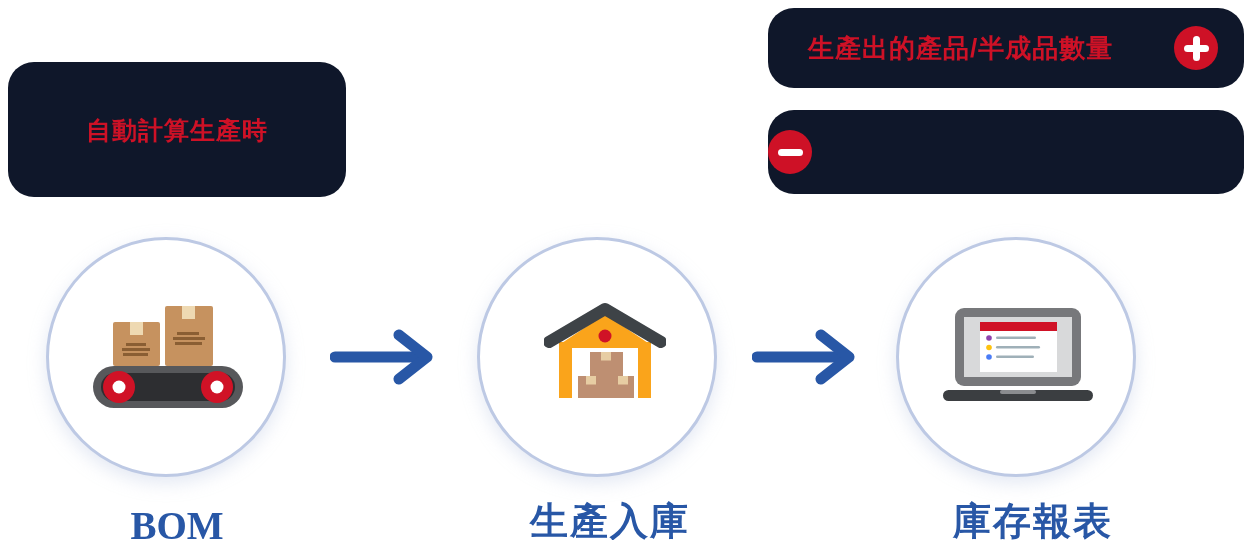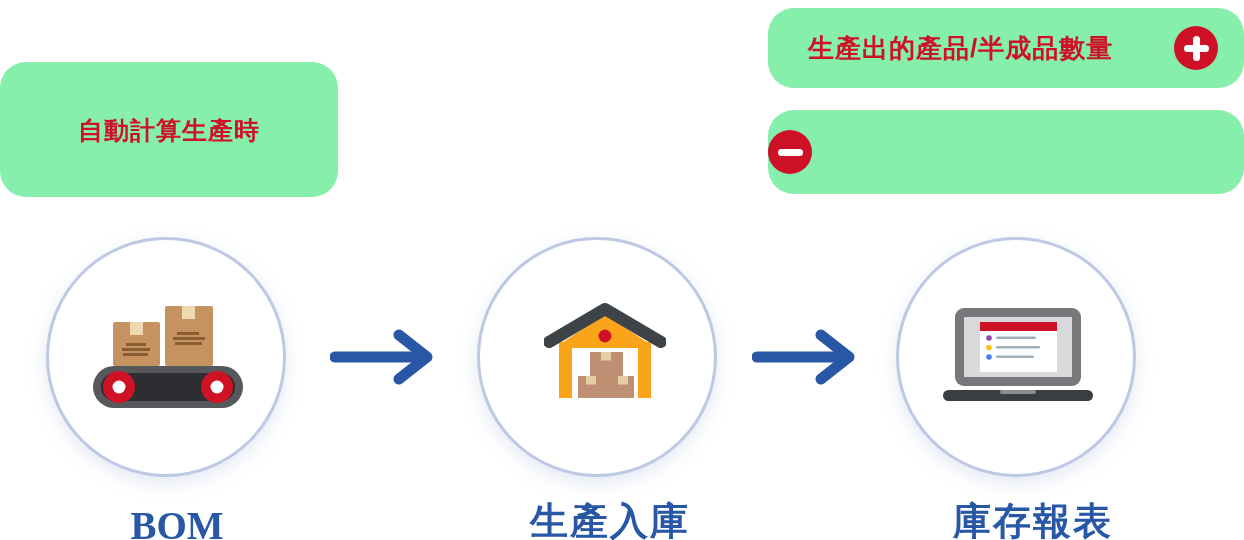--- a/index.html
+++ b/index.html
@@ -1,22 +1,22 @@
 <!DOCTYPE html>
 <html><head>
 <meta charset="utf-8">
 <style>
   html,body{margin:0;padding:0;background:#ffffff;}
   .canvas{
     position:relative;width:1244px;height:540px;background:#ffffff;overflow:hidden;
     font-family:"Liberation Sans","DejaVu Sans",sans-serif;
   }
   
-  .callout{position:absolute;background:#86efac;border-radius:26px;display:flex;align-items:center;gap:40px;}
-  .callout-left{left:0;top:62px;width:338px;height:135px;justify-content:center;}
+  .callout{position:absolute;background:#0f172a;border-radius:26px;display:flex;align-items:center;gap:40px;}
+  .callout-left{left:8px;top:62px;width:338px;height:135px;justify-content:center;}
   .callout-left .callout-text{
     color:#CE1126;font-weight:bold;font-size:25px;line-height:44px;text-align:center;letter-spacing:1px;
   }
   .callout-tr1{left:768px;top:8px;width:476px;height:80px;}
   .callout-tr2{left:768px;top:110px;width:476px;height:84px;}
   .callout-row-text{
     color:#CE1126;font-weight:bold;font-size:26px;letter-spacing:1px;
     padding-left:40px;flex:1;white-space:nowrap;
   }
   .badge{

